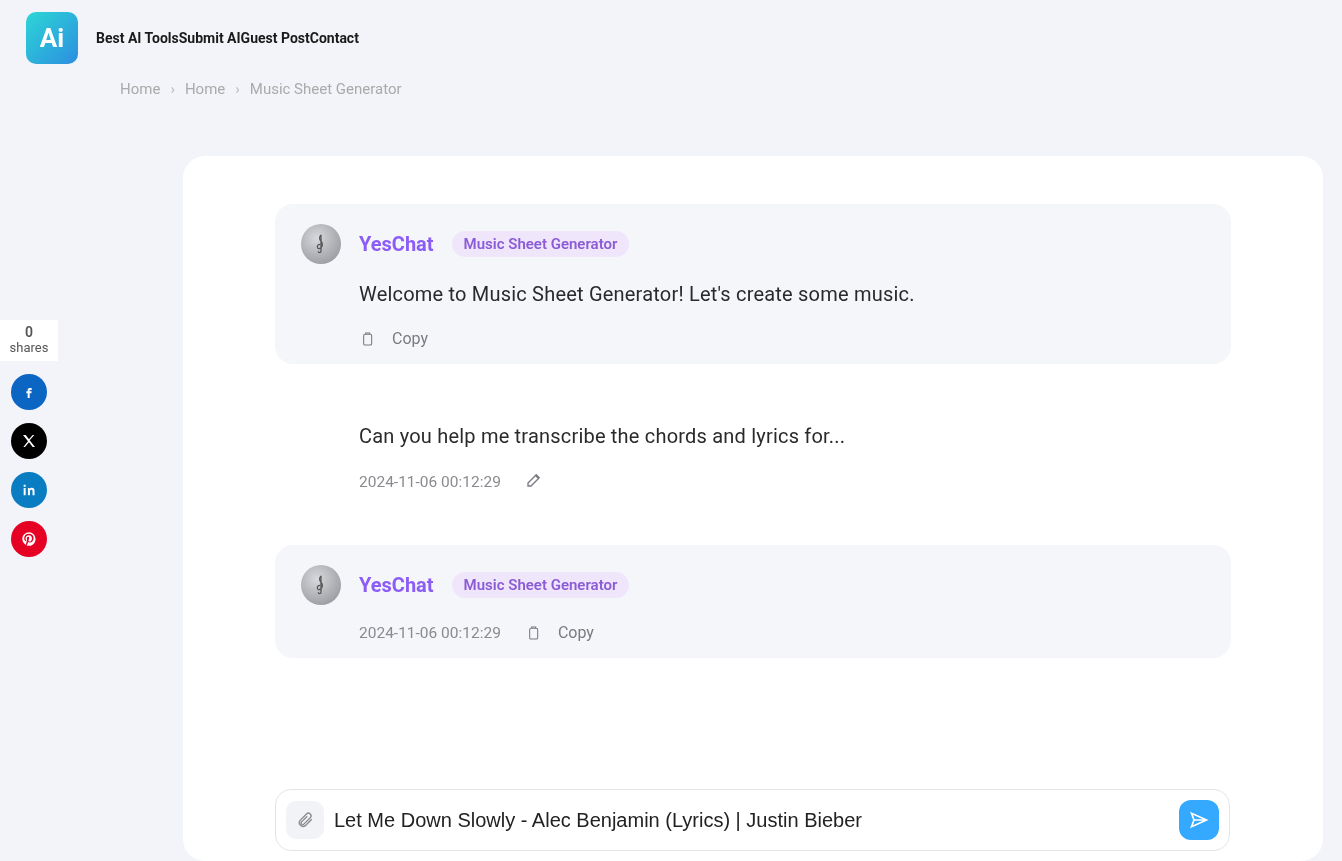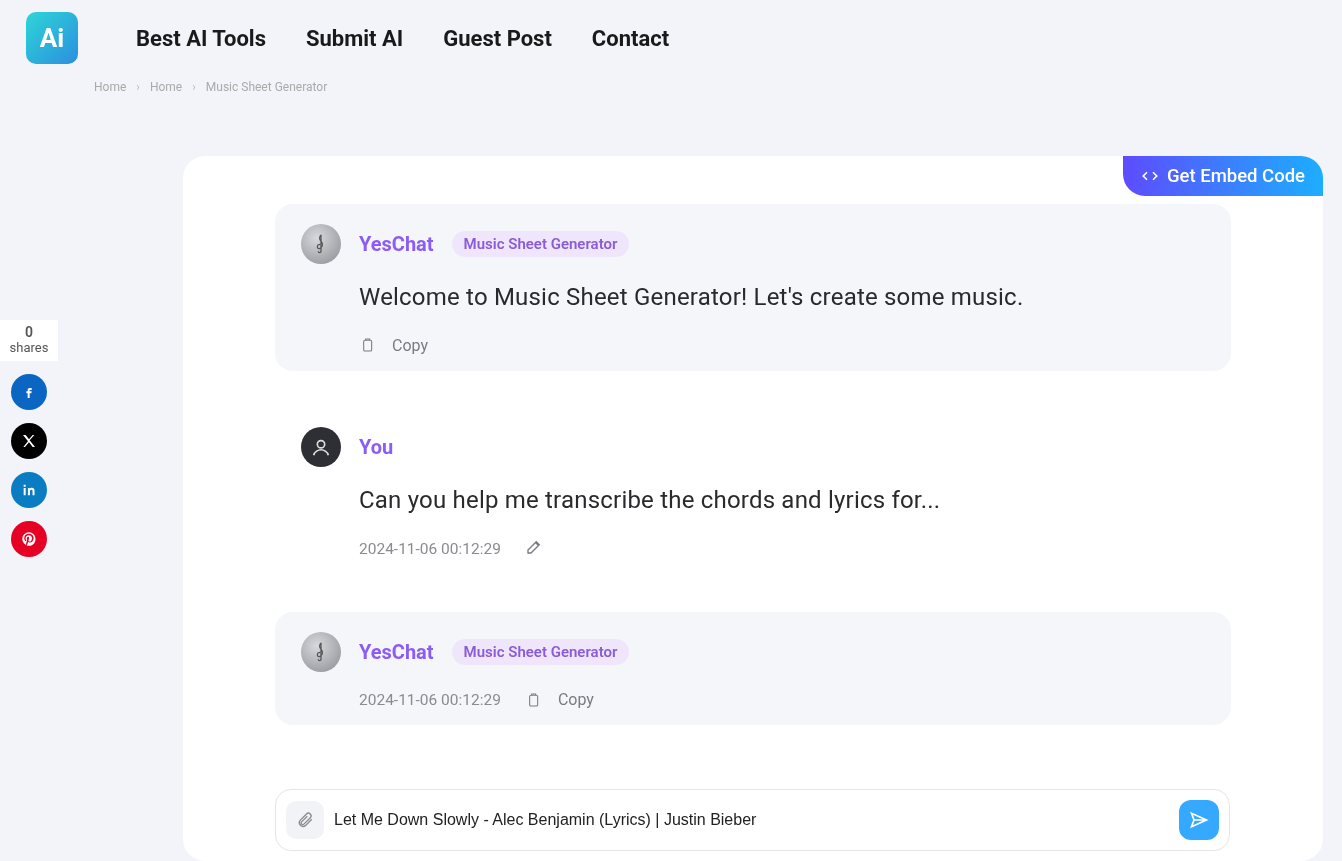--- a/index.html
+++ b/index.html
@@ -8,48 +8,47 @@
     background: #f2f4f9;
     width: 1342px;
     height: 861px;
     overflow: hidden;
     position: relative;
   }
   .header {
     display: flex;
     align-items: center;
     padding: 12px 26px 8px 26px;
-    gap: 40px;
   }
   .logo {
     width: 52px;
     height: 52px;
     background: linear-gradient(135deg, #2dd6d6, #2c8ee0);
     border-radius: 10px;
     display: flex;
     align-items: center;
     justify-content: center;
     color: #fff;
     font-weight: 700;
     font-size: 26px;
     margin-right: 18px;
   }
   .nav-item {
-    font-size: 22px;
+    font-size: 14px;
     font-weight: 700;
     color: #1a1a1a;
     cursor: pointer;
     text-align: right;
   }
   .breadcrumb {
     display: flex;
     align-items: flex-start;
     gap: 10px;
-    padding-left: 94px;
-    font-size: 12px;
+    padding-left: 120px;
+    font-size: 15px;
     color: #aaa;
     margin-top: 8px;
   }
   .breadcrumb .bc-item { cursor: pointer; }
   .breadcrumb .sep { color: #bbb; }
   .main-card {
     position: absolute;
     left: 183px;
     top: 156px;
     width: 1140px;
@@ -114,21 +113,21 @@
   }
   .badge {
     background: #efe6fb;
     color: #8c5cd6;
     font-size: 15px;
     font-weight: 600;
     padding: 4px 12px;
     border-radius: 14px;
   }
   .msg-body {
-    font-size: 24px;
+    font-size: 20px;
     color: #2a2a2c;
     line-height: 1.65;
     padding-left: 58px;
     padding-right: 10px;
     letter-spacing: 0.2px;
   }
   .msg.user .msg-body { padding-left: 58px; }
   .msg-foot {
     display: flex;
     align-items: center;
@@ -173,21 +172,21 @@
     align-items: center;
     justify-content: center;
     cursor: pointer;
     color: #8a8b90;
   }
   .attach-btn svg { width: 18px; height: 18px; }
   .input-field {
     flex: 1;
     border: none;
     outline: none;
-    font-size: 16px;
+    font-size: 20px;
     color: #222;
     background: transparent;
   }
   .send-btn {
     width: 40px;
     height: 40px;
     border-radius: 12px;
     background: #35a9ff;
     display: flex;
     align-items: center;
@@ -271,26 +270,20 @@
       </svg>
   </div>
   <div class="share-btn pt">
     <svg viewBox="0 0 24 24" fill="currentColor">
         <path d="M12 2C6.5 2 2 6.5 2 12c0 4 2.4 7.5 5.8 9-.1-.8-.2-2 0-2.8l1.3-5.4s-.3-.7-.3-1.6c0-1.5.9-2.7 2-2.7.9 0 1.4.7 1.4 1.6 0 1-.6 2.4-.9 3.7-.3 1.1.6 2 1.6 2 2 0 3.5-2.1 3.5-5.1 0-2.7-1.9-4.5-4.6-4.5-3.2 0-5 2.4-5 4.8 0 1 .4 2 .8 2.5.1.1.1.2.1.3l-.3 1.2c0 .2-.2.2-.4.1-1.4-.6-2.2-2.7-2.2-4.3 0-3.5 2.5-6.7 7.3-6.7 3.8 0 6.8 2.7 6.8 6.4 0 3.8-2.4 6.9-5.7 6.9-1.1 0-2.2-.6-2.5-1.3l-.7 2.6c-.3 1-1 2.2-1.4 3 1 .3 2.1.5 3.2.5 5.5 0 10-4.5 10-10S17.5 2 12 2z"></path>
       </svg>
   </div>
 </div>
 
 <div class="main-card">
-  <div class="embed-btn">
-    <svg viewBox="0 0 24 24" fill="none" stroke="currentColor" stroke-width="2.2">
-        <path d="M8 7l-5 5 5 5M16 7l5 5-5 5"></path>
-      </svg>
-    <span>Get Embed Code</span>
-  </div>
 
   <div class="messages">
 
     <div class="msg bot">
       <div class="msg-head">
         <div class="avatar bot-av">
           <svg viewBox="0 0 24 24" fill="none" stroke="#555" stroke-width="1.4">
               <path d="M12 2c-2 2-2 5 0 7s2 5 0 7-4 1-4-1 2-3 3-2M12 2v18c0 2-3 2-3 0"></path>
             </svg>
         </div>
@@ -303,29 +296,20 @@
           <svg viewBox="0 0 24 24" fill="none" stroke="currentColor" stroke-width="1.6">
               <rect x="7" y="5" width="12" height="16" rx="2"></rect>
               <path d="M10 5V3h6v2"></path>
             </svg>
           <span>Copy</span>
         </div>
       </div>
     </div>
 
     <div class="msg user">
-      <div class="msg-head">
-        <div class="avatar user-av">
-          <svg viewBox="0 0 24 24" fill="none" stroke="#ddd" stroke-width="1.8">
-              <circle cx="12" cy="9" r="4"></circle>
-              <path d="M4 21c1-4 5-6 8-6s7 2 8 6"></path>
-            </svg>
-        </div>
-        <span class="sender">You</span>
-      </div>
       <div class="msg-body">Can you help me transcribe the chords and lyrics for...</div>
       <div class="msg-foot">
         <span class="ts">2024-11-06 00:12:29</span>
         <span class="edit-btn">
           <svg viewBox="0 0 24 24" fill="none" stroke="currentColor" stroke-width="1.8">
               <path d="M4 20h4L19 9l-4-4L4 16v4zM14 6l4 4"></path>
             </svg>
         </span>
       </div>
     </div>

